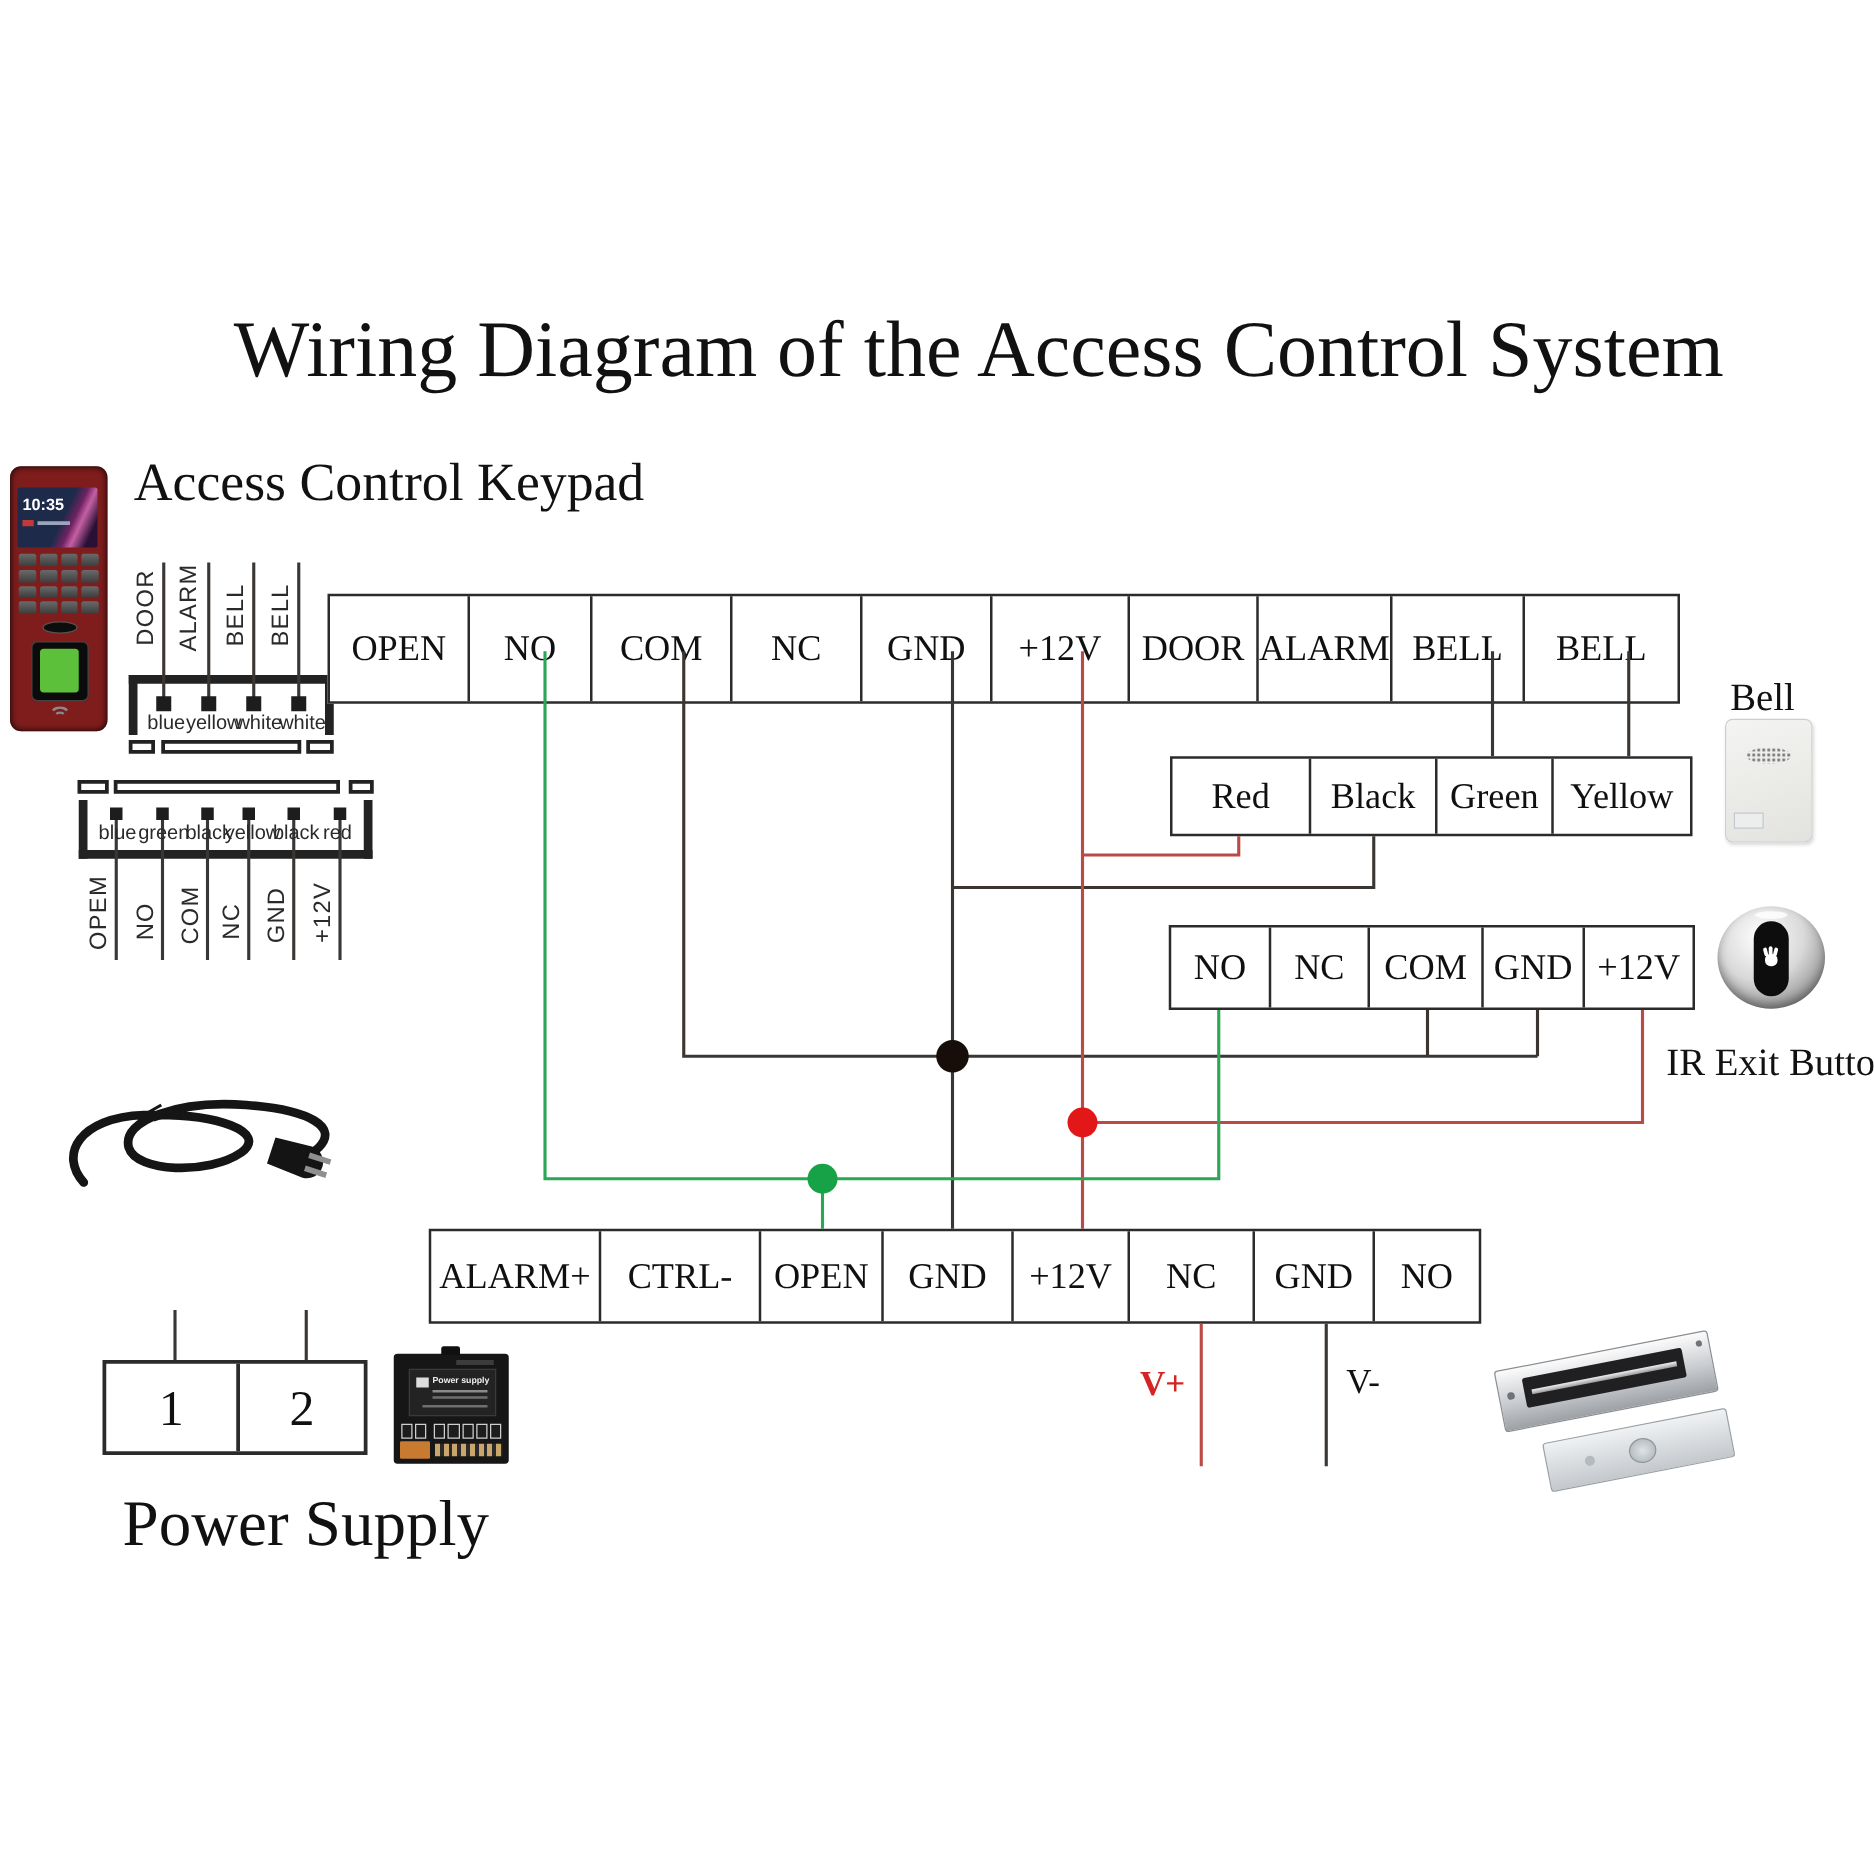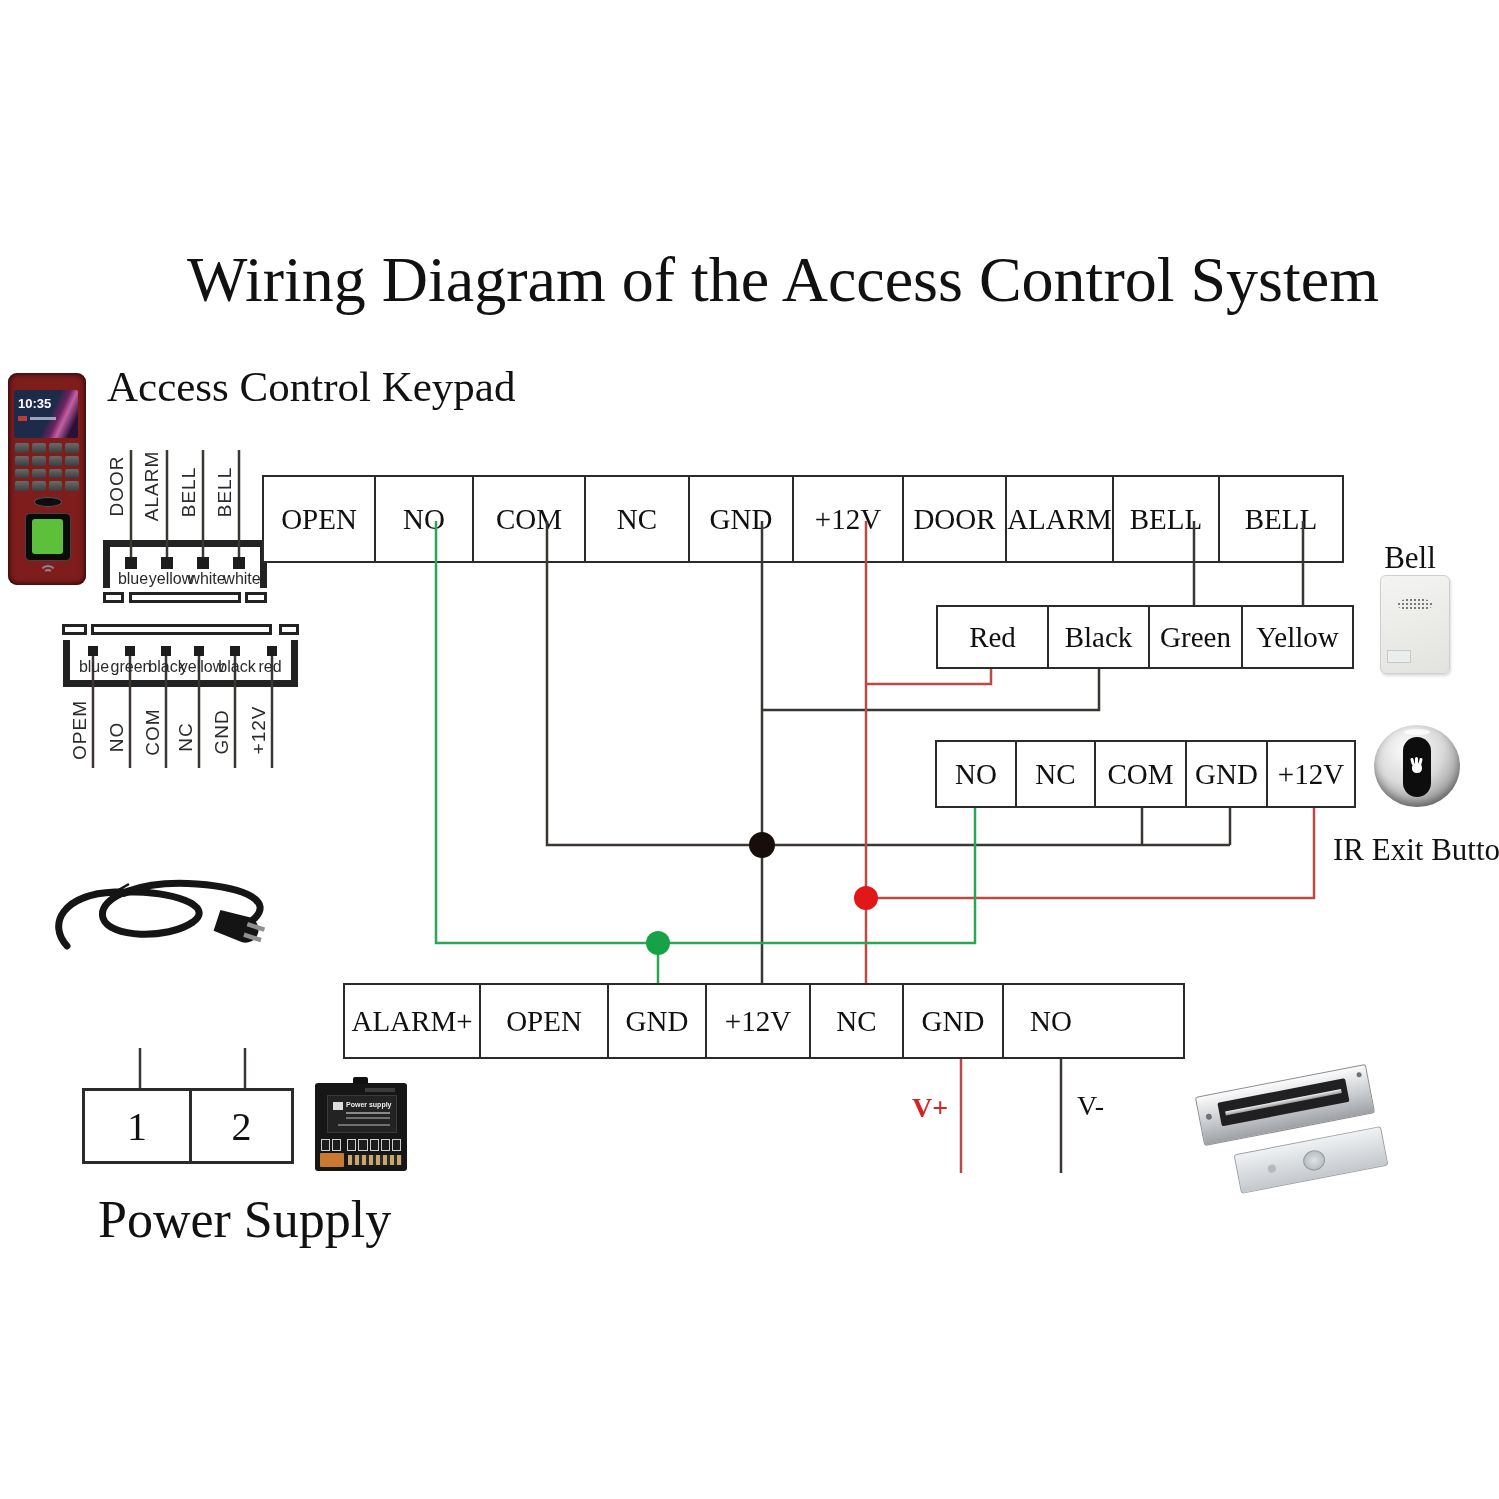--- a/index.html
+++ b/index.html
@@ -102,20 +102,21 @@
   <div class="trow" style="left:935px;top:740px;width:421px;height:68px;grid-template-columns:78px 79px 91px 81px auto;">
     <div class="tcell">NO</div>
     <div class="tcell">NC</div>
     <div class="tcell">COM</div>
     <div class="tcell">GND</div>
     <div class="tcell">+12V</div>
   </div>
 
   <div class="trow" style="left:343px;top:983px;width:842px;height:76px;grid-template-columns:134px 128px 98px 104px 93px 100px 96px auto;">
     <div class="tcell">ALARM+</div>
+    <div class="tcell">CTRL-</div>
     <div class="tcell">OPEN</div>
     <div class="tcell">GND</div>
     <div class="tcell">+12V</div>
     <div class="tcell">NC</div>
     <div class="tcell">GND</div>
     <div class="tcell">NO</div>
   </div>
 
   <div class="trow" style="left:82px;top:1088px;width:212px;height:76px;grid-template-columns:104px auto;border-width:3px;">
     <div class="tcell" style="font-size:40px;border-left-width:3px;">1</div>

